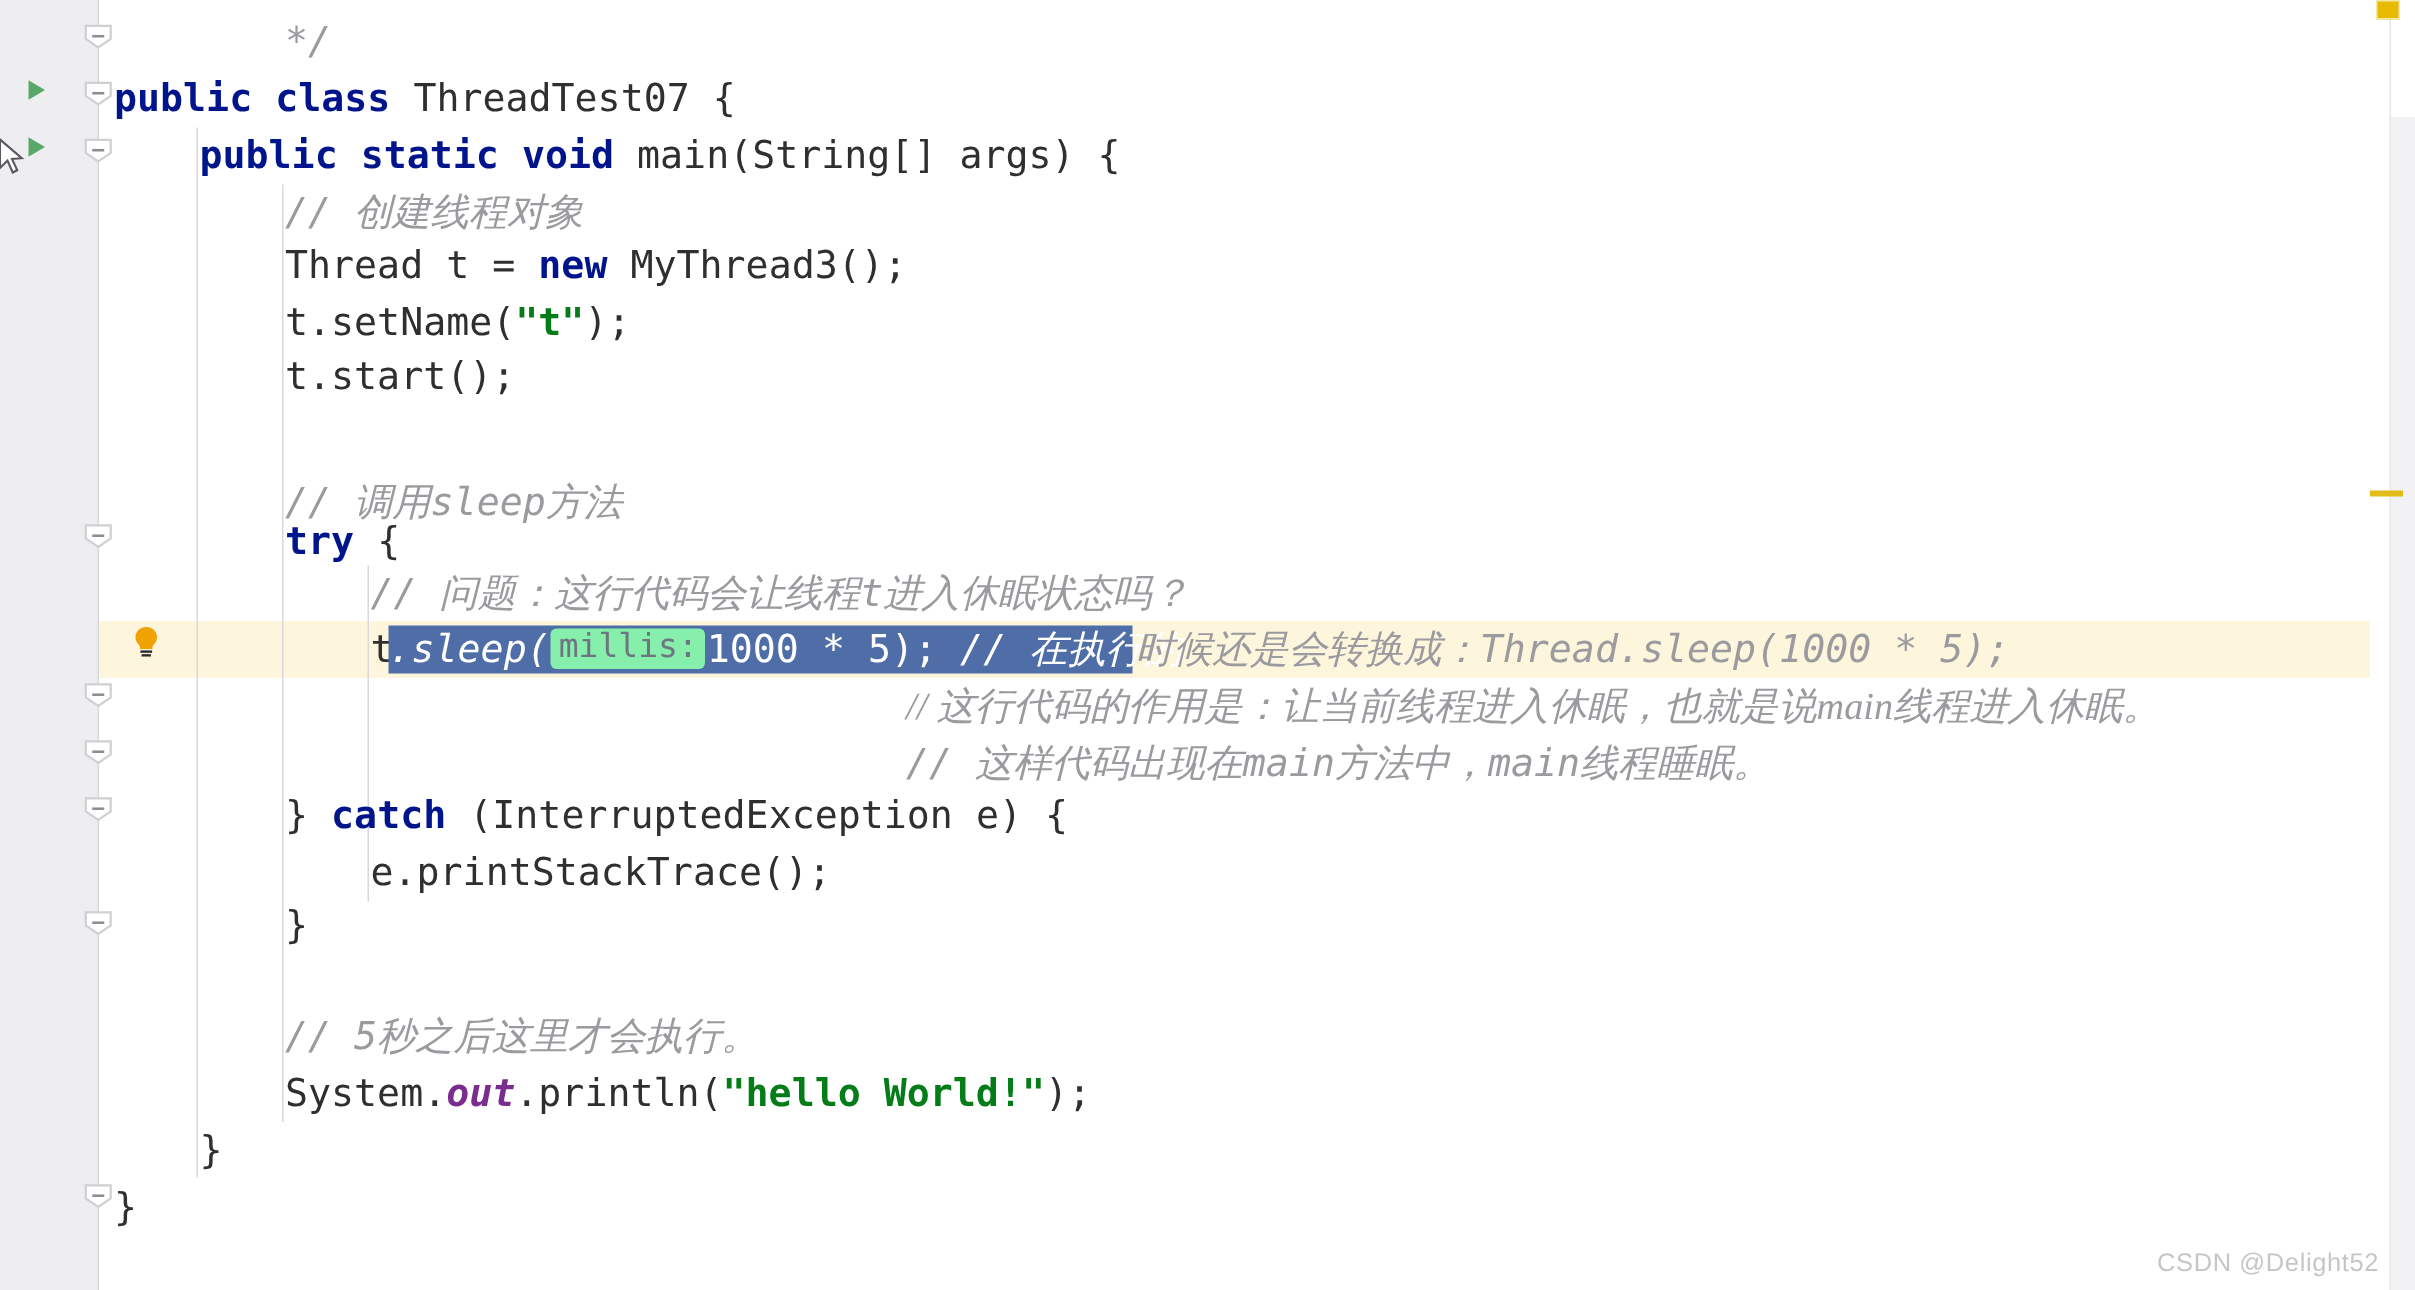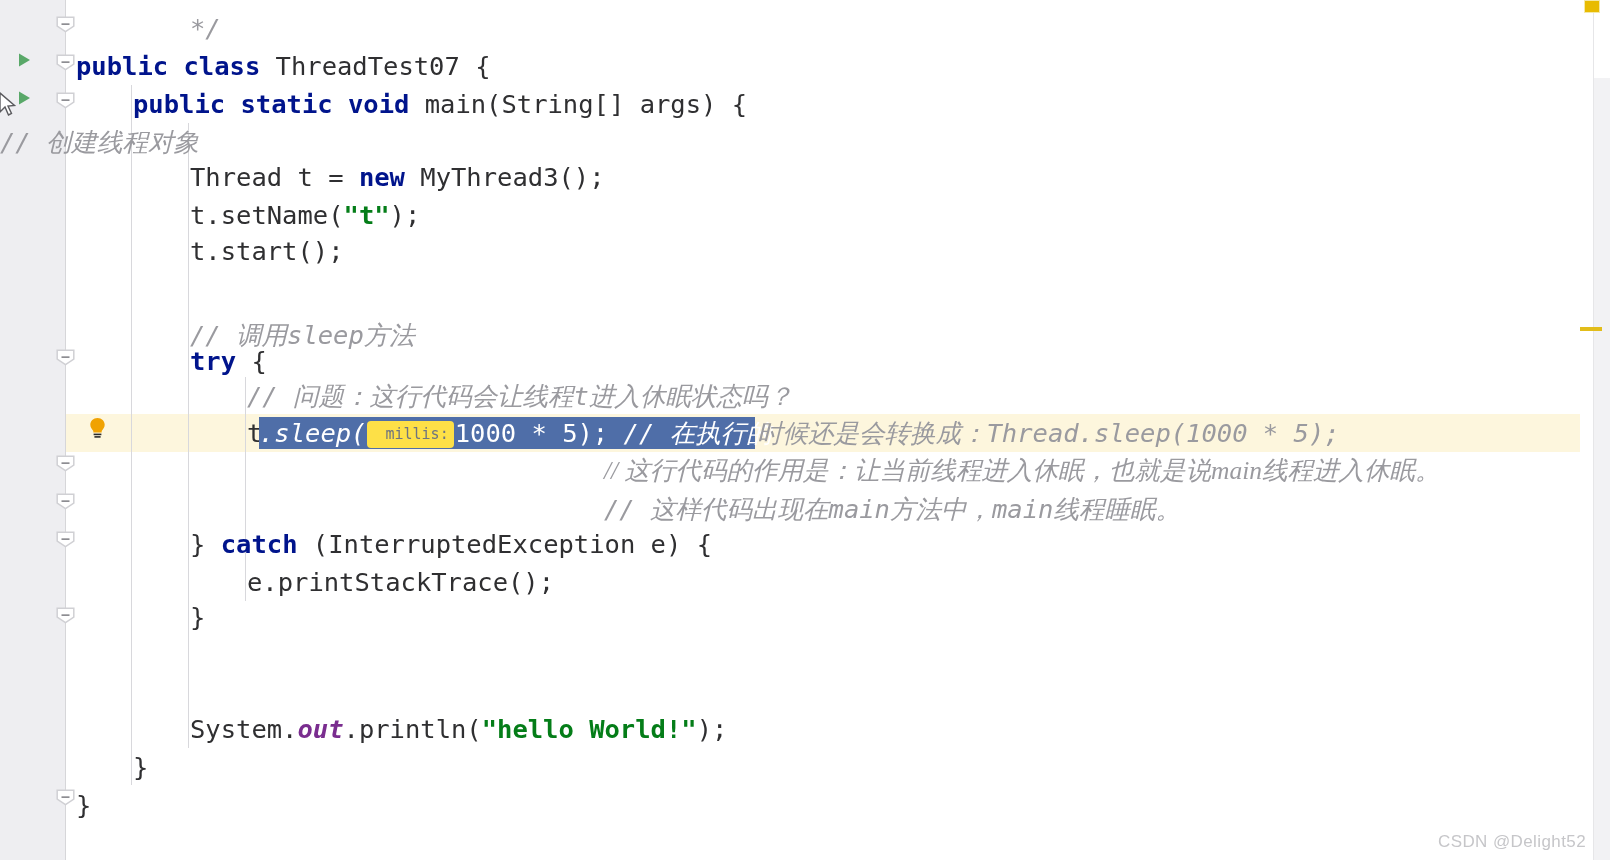--- a/index.html
+++ b/index.html
@@ -116,27 +116,27 @@
     position: absolute;
     height: 32px; line-height: 32px;
     font-size: 25.5px;
     white-space: pre;
     color: #ffffff;
   }
   .sel-text .seli { font-style: italic; }
 
   .hint-chip {
     display: inline-block;
-    background: #fde047;
+    background: #86efac;
     color: #6e7480;
     border-radius: 4px;
-    font-size: 15px;
+    font-size: 22px;
     font-style: normal;
     font-weight: normal;
-    padding: 1px 5px 2px 18px;
+    padding: 1px 5px 2px 5px;
     line-height: 24px;
     vertical-align: 3px;
     margin: 0 1px;
   }
 
   
   .sb-track {
     position: absolute;
     right: 0; top: 78px;
     width: 16px; height: 782px;
@@ -273,32 +273,33 @@
       <div class="indent-guide" style="left: 131px; top: 85px; height: 700px;"></div>
       <div class="indent-guide" style="left: 188px; top: 123px; height: 625px;"></div>
       <div class="indent-guide" style="left: 245px; top: 377px; height: 186px;"></div>
       <div class="indent-guide" style="left: 245px; top: 563px; height: 38px;"></div>
     </div>
 
   <div class="code-surface" id="code-lines">
       <div class="ln" style="top: 9px; padding-left: 190px;"><span class="cmt">*/</span></div>
       <div class="ln" style="top: 47px; padding-left: 76px;"><span class="kw">public class </span><span class="plain">ThreadTest07 {</span></div>
       <div class="ln" style="top: 85px; padding-left: 133px;"><span class="kw">public static void </span><span class="plain">main(String[] args) {</span></div>
-      <div class="ln" style="top: 123px; "><span class="cmt">// 创建线程对象</span></div>
+      <div class="ln" style="top: 123px; padding-left: 190px;"><span class="cmt">// 创建线程对象</span></div>
       <div class="ln" style="top: 158px; padding-left: 190px;"><span class="plain">Thread t = </span><span class="kw">new </span><span class="plain">MyThread3();</span></div>
       <div class="ln" style="top: 196px; padding-left: 190px;"><span class="plain">t.setName(</span><span class="str">"t"</span><span class="plain">);</span></div>
       <div class="ln" style="top: 232px; padding-left: 190px;"><span class="plain">t.start();</span></div>
       <div class="ln" style="top: 316px; padding-left: 190px;"><span class="cmt">// 调用sleep方法</span></div>
       <div class="ln" style="top: 342px; padding-left: 190px;"><span class="kw">try </span><span class="plain">{</span></div>
       <div class="ln" style="top: 377px; padding-left: 247px;"><span class="cmt">// 问题：这行代码会让线程t进入休眠状态吗？</span></div>
       <div class="ln" style="top: 452px; padding-left: 604px; font-family: Liberation Serif, serif;"><span class="cmt">// 这行代码的作用是：让当前线程进入休眠，也就是说main线程进入休眠。</span></div>
       <div class="ln" style="top: 490px; padding-left: 604px;"><span class="cmt">// 这样代码出现在main方法中，main线程睡眠。</span></div>
       <div class="ln" style="top: 525px; padding-left: 190px;"><span class="plain">} </span><span class="kw">catch </span><span class="plain">(InterruptedException e) {</span></div>
       <div class="ln" style="top: 563px; padding-left: 247px;"><span class="plain">e.printStackTrace();</span></div>
       <div class="ln" style="top: 598px; padding-left: 190px;"><span class="plain">}</span></div>
+      <div class="ln" style="top: 672px; padding-left: 190px;"><span class="cmt">// 5秒之后这里才会执行。</span></div>
       <div class="ln" style="top: 710px; padding-left: 190px;"><span class="plain">System.</span><span class="fieldit">out</span><span class="plain">.println(</span><span class="str">"hello World!"</span><span class="plain">);</span></div>
       <div class="ln" style="top: 748px; padding-left: 133px;"><span class="plain">}</span></div>
       <div class="ln" style="top: 786px; padding-left: 76px;"><span class="plain">}</span></div>
     </div>
 
   <div id="sleep-line-holder">
       <div class="ln" style="top: 414px; padding-left: 247px;"><span class="plain">t</span></div>
       <div class="sel-band" style="left: 259px; top: 417px; width: 496px;"></div>
       <div class="sel-text" style="left: 259px; top: 417px;"><span class="seli">.sleep(</span><span class="hint-chip">millis:</span><span>1000 * 5); </span><span class="seli">// 在执行的</span></div>
       <div class="ln" style="top: 414px; padding-left: 757px;"><span class="cmt">时候还是会转换成：Thread.sleep(1000 * 5);</span></div>

